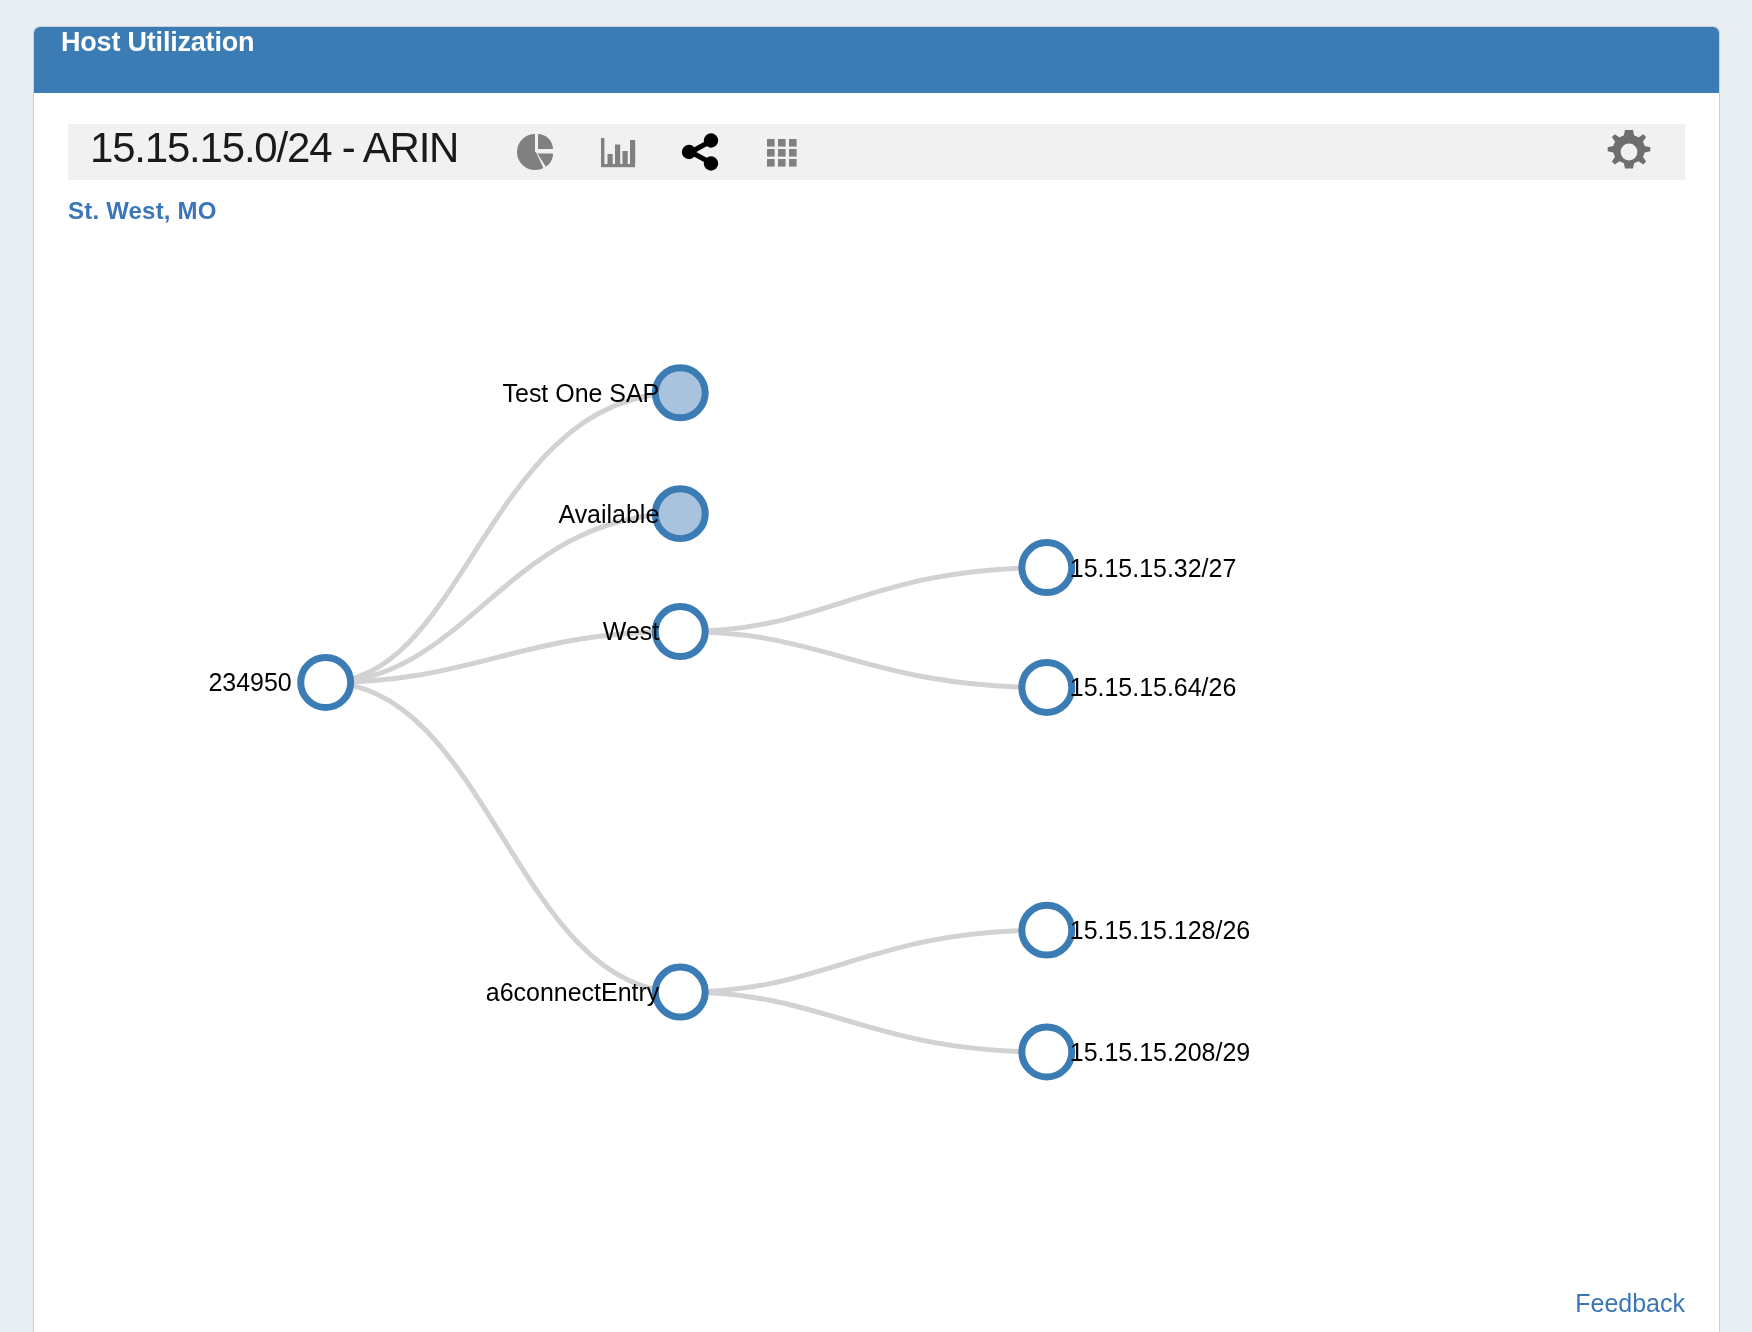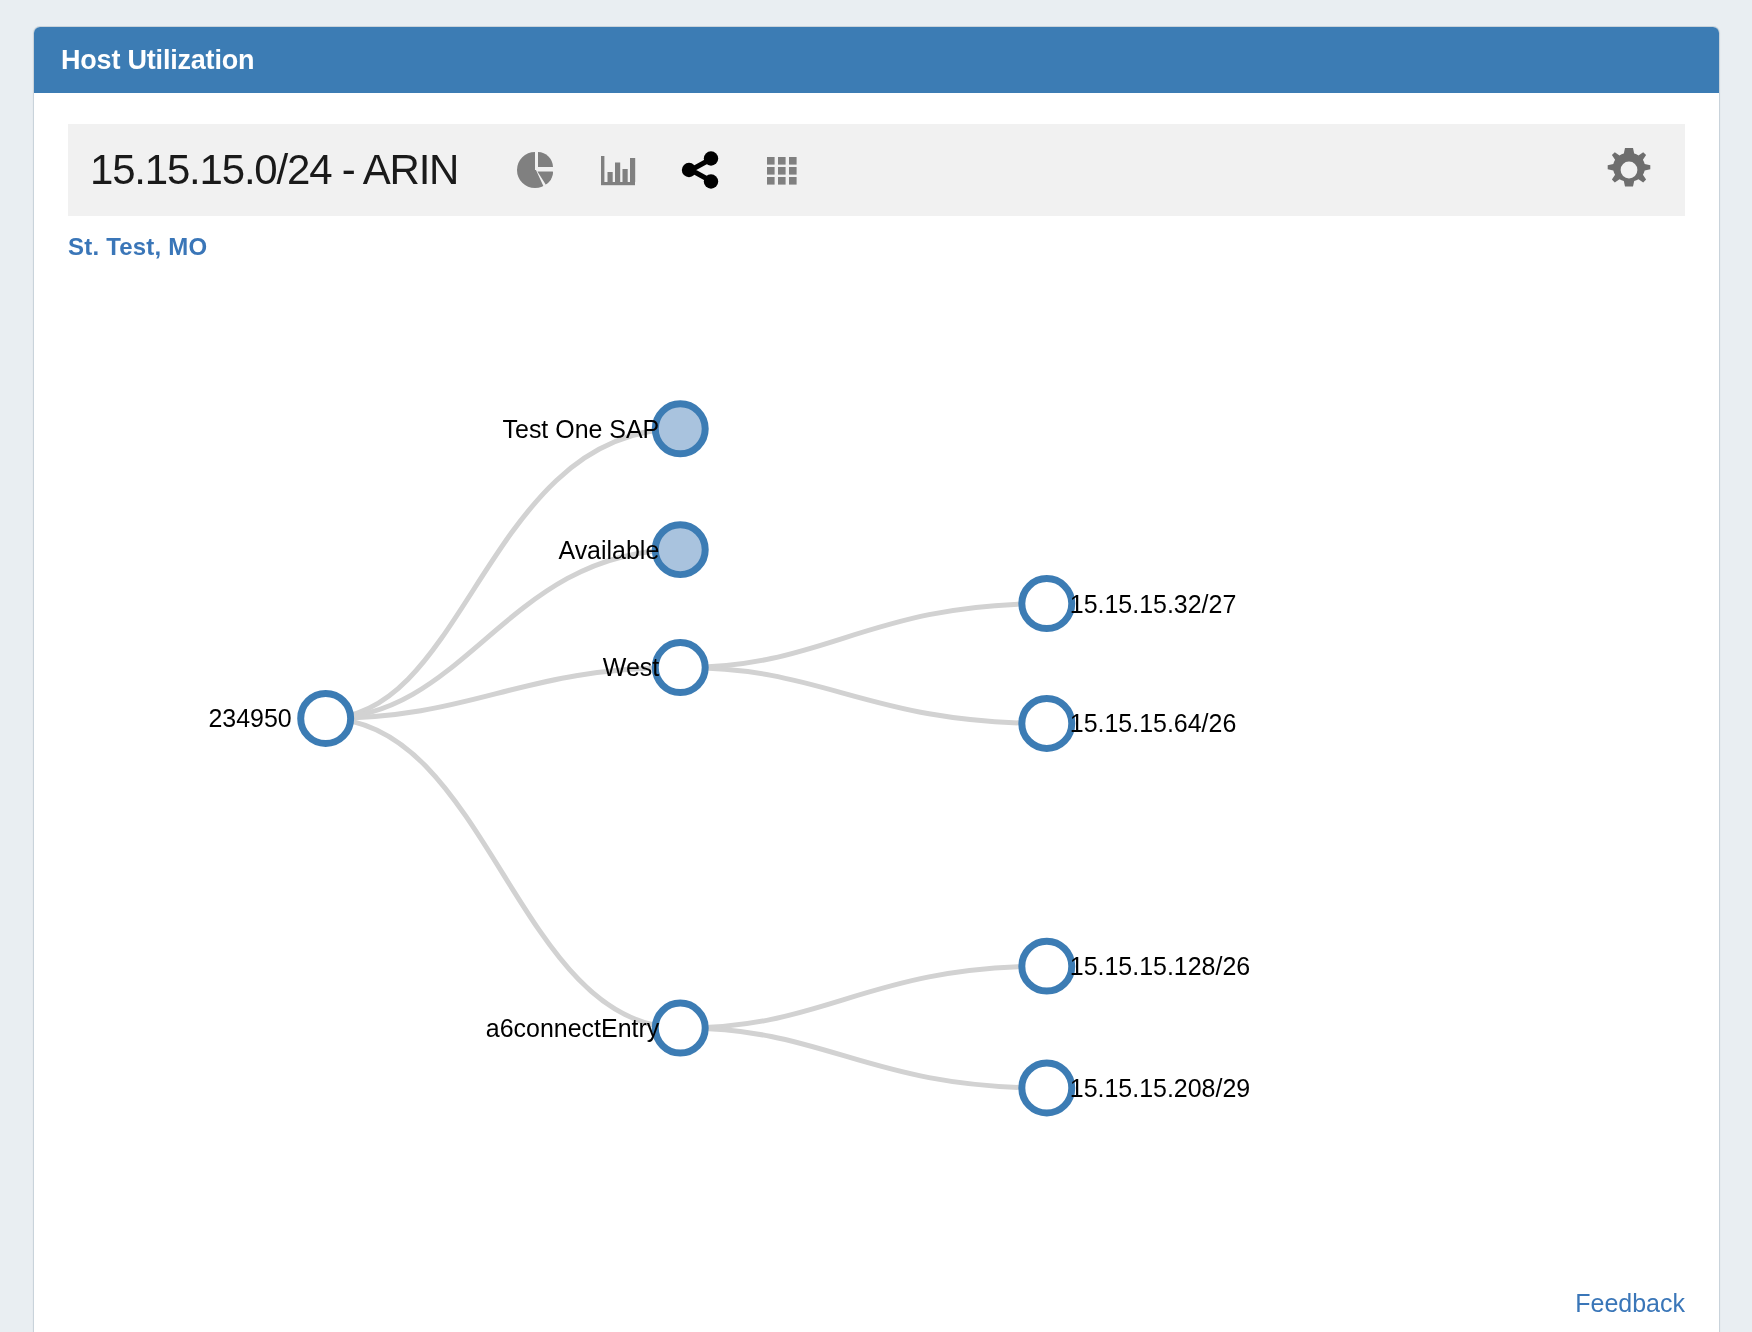--- a/index.html
+++ b/index.html
@@ -27,45 +27,43 @@
     border-radius: 7px 7px 0 0;
     box-sizing: border-box;
     box-shadow: 0 1px 2px rgba(0,0,0,0.06);
   }
 
   .panel-header {
     height: 66px;
     background: #3c7cb4;
     border-radius: 6px 6px 0 0;
     display: flex;
-    align-items: center;
     padding-left: 27px;
     box-sizing: border-box;
   }
   .panel-header-title {
     color: #ffffff;
     font-size: 27px;
     font-weight: bold;
     letter-spacing: -0.2px;
   }
 
   .panel-body {
     position: relative;
     padding: 31px 34px 0 34px;
     box-sizing: border-box;
     height: calc(100% - 66px);
   }
 
   
   .toolbar {
     position: relative;
-    height: 92px;
+    height: 56px;
     background: #f1f1f1;
     display: flex;
-    align-items: center;
     padding: 0 24px 0 22px;
     box-sizing: border-box;
   }
   .toolbar-title {
     font-size: 42px;
     color: #1a1a1a;
     font-weight: normal;
     letter-spacing: -1.2px;
     white-space: nowrap;
   }
@@ -200,21 +198,21 @@
       <span class="toolbar-spacer"></span>
 
       <span class="gear-wrap" title="Settings">
         <svg width="52" height="52" viewBox="0 0 52 52">
           <path fill="#6e6e6e" d="M26 4 l4 0 1.2 5.6 a17.5 17.5 0 0 1 4.3 1.8 l4.7-3.2 2.9 2.9 -3.2 4.7 a17.5 17.5 0 0 1 1.8 4.3 l5.6 1.2 0 4 -5.6 1.2 a17.5 17.5 0 0 1 -1.8 4.3 l3.2 4.7 -2.9 2.9 -4.7-3.2 a17.5 17.5 0 0 1 -4.3 1.8 l-1.2 5.6 -4 0 -4 0 -1.2-5.6 a17.5 17.5 0 0 1 -4.3-1.8 l-4.7 3.2 -2.9-2.9 3.2-4.7 a17.5 17.5 0 0 1 -1.8-4.3 l-5.6-1.2 0-4 5.6-1.2 a17.5 17.5 0 0 1 1.8-4.3 l-3.2-4.7 2.9-2.9 4.7 3.2 a17.5 17.5 0 0 1 4.3-1.8 l1.2-5.6 z"></path>
           <circle cx="26" cy="26" r="8.4" fill="#f1f1f1"></circle>
         </svg>
       </span>
     </div>
 
-    <a class="sub-link">St. Test, MO</a>
+    <a class="sub-link">St. West, MO</a>
 
     <div class="chart-area">
       <svg class="chart-svg" viewBox="0 0 1619 1040" preserveAspectRatio="xMinYMin meet">
 
         <g fill="none" stroke="#d2d2d2" stroke-width="5">
           <path d="M258,448 C400,448 420,158 613,158"></path>
           <path d="M258,448 C400,448 440,279 613,279"></path>
           <path d="M258,448 C410,448 450,397 613,397"></path>
           <path d="M258,448 C420,448 450,758 613,758"></path>
           <path d="M617,397 C760,397 800,333 980,333"></path>

